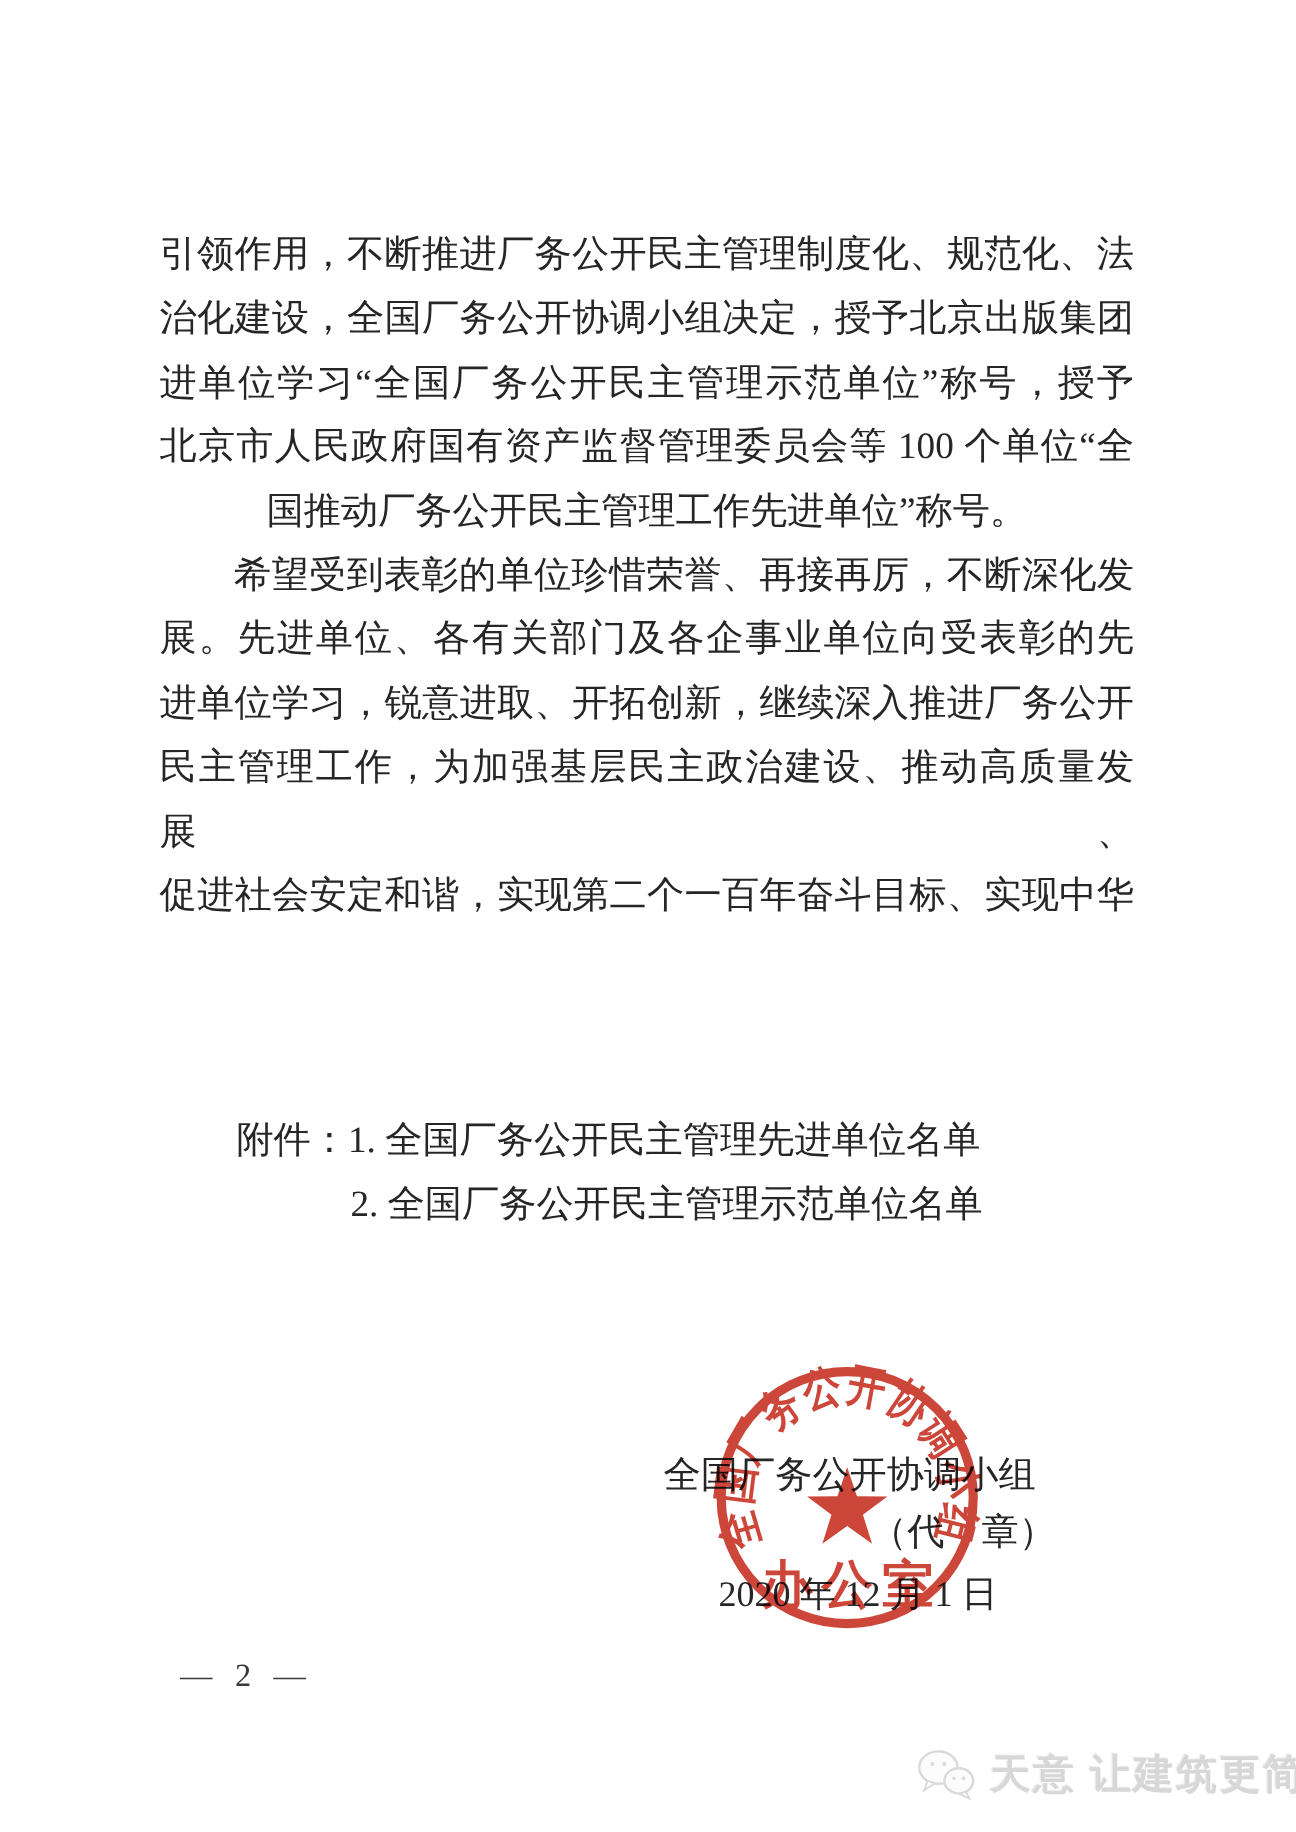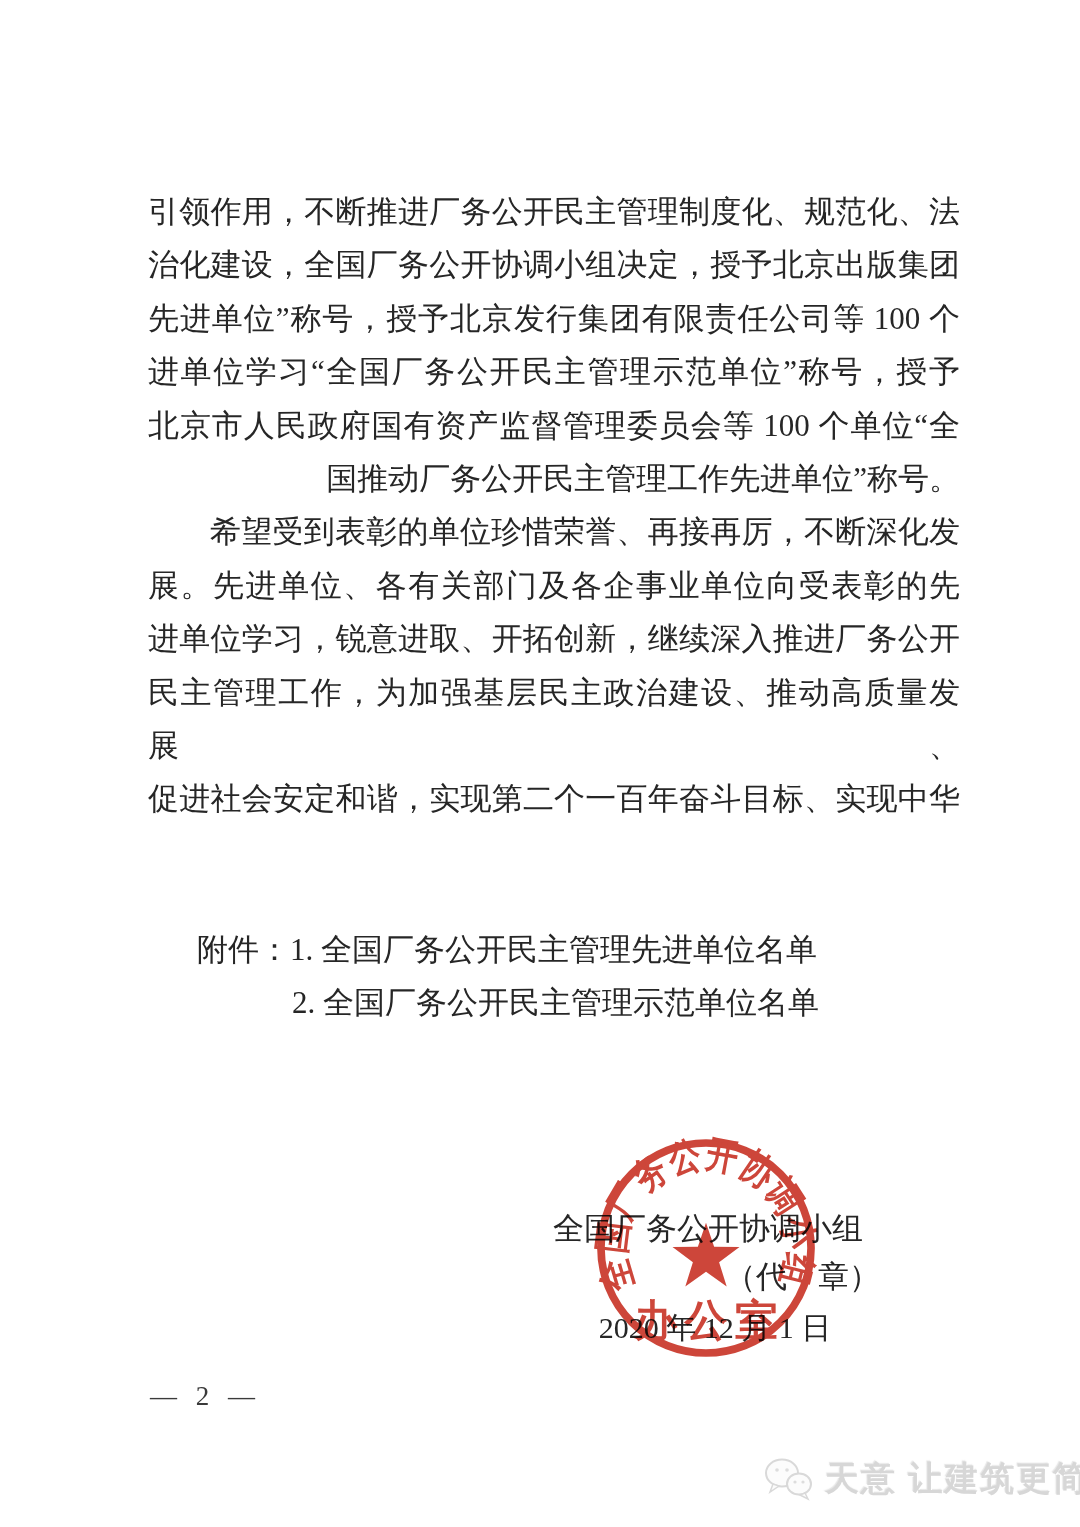--- a/index.html
+++ b/index.html
@@ -9,28 +9,28 @@
     height: 1527px;
     background: #ffffff;
     font-family: "Liberation Serif", "DejaVu Serif", serif;
     color: #262626;
     overflow: hidden;
   }
 
   
   .body-text {
     position: absolute;
-    left: 148px;
+    left: 133px;
     top: 185px;
     width: 812px;
     font-size: 31px;
     line-height: 53.4px;
     letter-spacing: 0;
   }
-  .line { text-align: right; white-space: normal; }
+  .line { text-align: center; white-space: normal; }
   .line.fill { text-align: justify; text-align-last: justify; }
   .line.indent { text-indent: 62px; }
 
   
   .attachments {
     position: absolute;
     left: 133px;
     top: 923px;
     width: 880px;
     font-size: 31px;
@@ -98,21 +98,20 @@
   }
 </style>
 </head>
 <body>
 
 <div class="page">
 
   <div class="body-text">
     <div class="line fill">引领作用，不断推进厂务公开民主管理制度化、规范化、法</div>
     <div class="line fill">治化建设，全国厂务公开协调小组决定，授予北京出版集团</div>
-    <div class="line fill">先进单位”称号，授予北京发行集团有限责任公司等 100 个</div>
     <div class="line fill">进单位学习“全国厂务公开民主管理示范单位”称号，授予</div>
     <div class="line fill">北京市人民政府国有资产监督管理委员会等 100 个单位“全</div>
     <div class="line">国推动厂务公开民主管理工作先进单位”称号。</div>
     <div class="line fill indent">希望受到表彰的单位珍惜荣誉、再接再厉，不断深化发</div>
     <div class="line fill">展。先进单位、各有关部门及各企事业单位向受表彰的先</div>
     <div class="line fill">进单位学习，锐意进取、开拓创新，继续深入推进厂务公开</div>
     <div class="line fill">民主管理工作，为加强基层民主政治建设、推动高质量发展、</div>
     <div class="line fill">促进社会安定和谐，实现第二个一百年奋斗目标、实现中华</div>
   </div>
 

